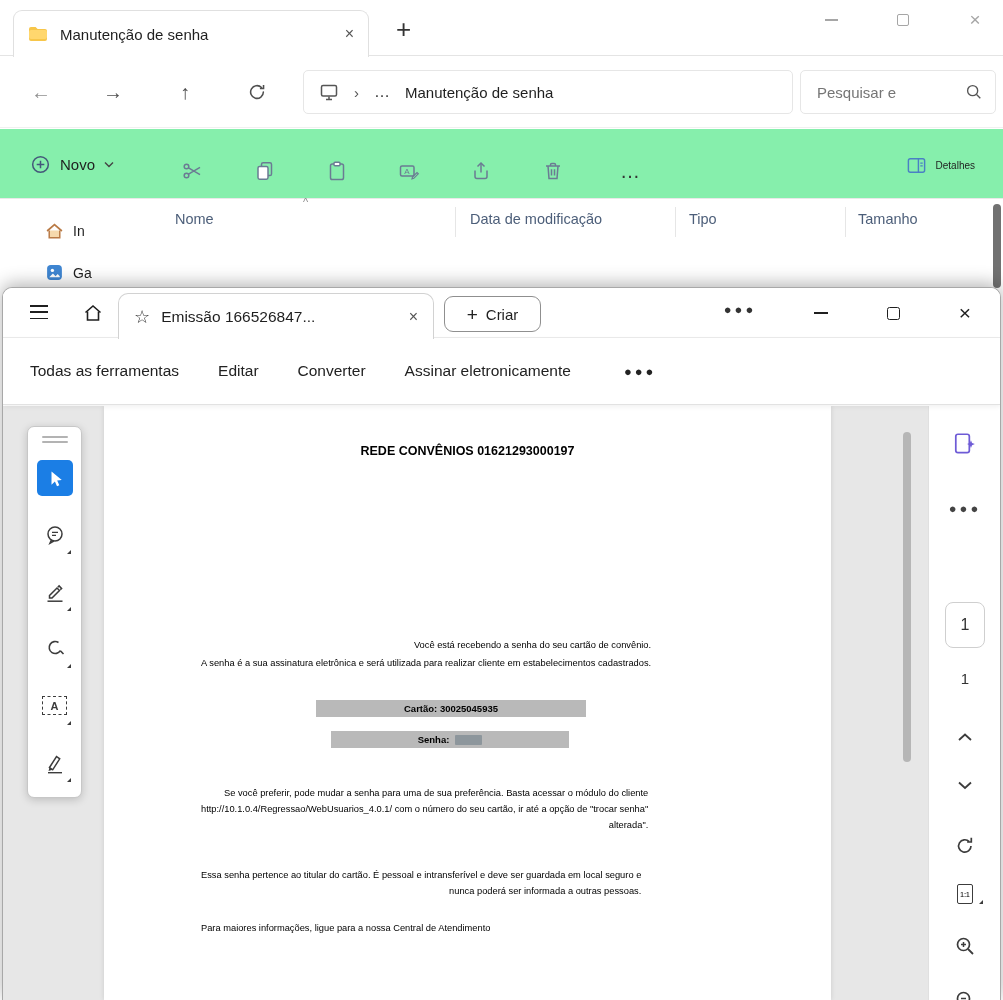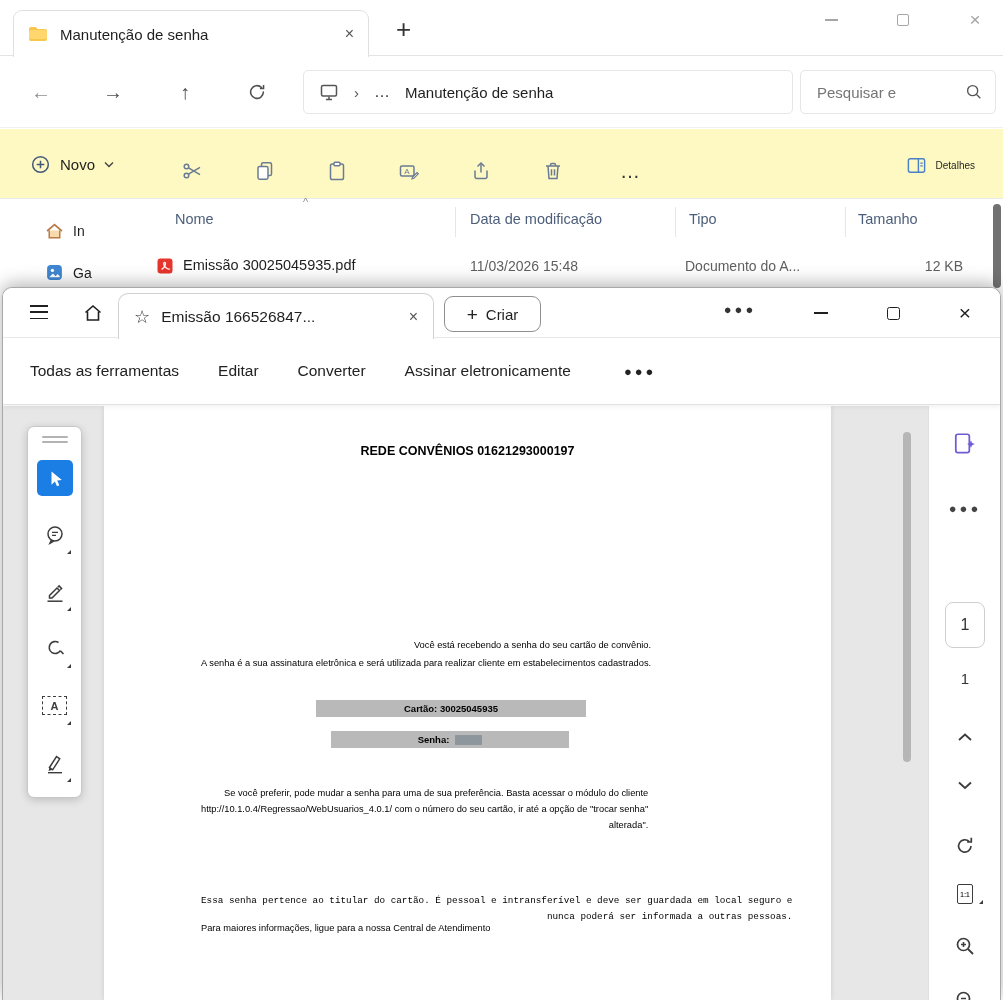--- a/index.html
+++ b/index.html
@@ -27,21 +27,21 @@
   .nav-btn { position: absolute; top: 18px; width: 32px; height: 34px; display: flex; align-items: center; justify-content: center; font-size: 20px; color: #4f4f4f; }
   .exp-address { position: absolute; left: 303px; top: 13px; width: 490px; height: 44px; border: 1px solid #e6e6e6; border-radius: 5px;
                  background: #fff; display: flex; align-items: center; gap: 15px; padding: 0 15px; color: #444; }
   .exp-address .crumb-text { font-size: 15px; color: #1f1f1f; }
   .exp-search { position: absolute; left: 800px; top: 13px; width: 196px; height: 44px; border: 1px solid #e6e6e6; border-radius: 5px;
                 display: flex; align-items: center; padding: 0 12px 0 16px; }
   .exp-search input { flex: 1; border: none; outline: none; font-size: 15px; color: #1f1f1f; min-width: 0;
                       font-family: "Liberation Sans", "DejaVu Sans", sans-serif; }
   .exp-search input::placeholder { color: #757575; }
 
-  .exp-toolbar { position: absolute; top: 129px; left: 0; right: 0; height: 70px; background: #fef9c3; border-bottom: 1px solid #e9e9e9; }
+  .exp-toolbar { position: absolute; top: 129px; left: 0; right: 0; height: 70px; background: #86efac; border-bottom: 1px solid #e9e9e9; }
   .tb-new { position: absolute; left: 22px; top: 15px; height: 40px; display: flex; align-items: center; gap: 9px; padding: 0 8px; color: #44587a; }
   .tb-new .lbl { font-size: 15px; color: #1f1f1f; }
   .tb-ic { position: absolute; top: 24px; width: 40px; height: 36px; display: flex; align-items: center; justify-content: center; color: var(--explorer-icon, #6b7b93); }
   .tb-more { position: absolute; left: 610px; top: 24px; width: 40px; height: 36px; display: flex; align-items: center; justify-content: center; font-size: 20px; color: #333; }
   .tb-details { position: absolute; right: 28px; top: 20px; height: 32px; display: flex; align-items: center; gap: 9px; }
   .tb-details .lbl { font-size: 10px; color: #1f1f1f; }
 
   .exp-cols-caret { position: absolute; left: 303px; top: 196px; font-size: 11px; color: #8a8a8a; }
   .col-head { position: absolute; top: 211px; font-size: 14.5px; color: #4c5e79; }
   .col-sep { position: absolute; top: 207px; width: 1px; height: 30px; background: #e6e6e6; }
@@ -86,21 +86,21 @@
                 padding: 0 27px; font-size: 15.5px; color: #222; z-index: 1; }
   .ac-menu-more { font-size: 13px; letter-spacing: 3px; margin-left: 14px; }
 
   .ac-content { position: absolute; top: 118px; left: 0; right: 0; bottom: 0; background: #e7e7e7; overflow: hidden; }
   .ac-page { position: absolute; left: 101px; top: 0; width: 727px; height: 100%; background: #fff; box-shadow: 0 0 5px rgba(0,0,0,0.12); }
 
   .doc-title { position: absolute; top: 38px; left: 0; right: 0; text-align: center; font-weight: bold; font-size: 12.5px; color: #000; }
   .doc-block { position: absolute; left: 97px; font-size: 9.3px; color: #000; white-space: nowrap; text-align: right; }
   .doc-intro { top: 231px; line-height: 17.5px; }
   .doc-para1 { top: 379px; line-height: 16px; }
-  .doc-para2 { top: 487px; line-height: 16px; font-family: Liberation Mono, monospace; }
+  .doc-para2 { top: 461px; line-height: 16px; }
   .doc-para3 { top: 517px; }
   .doc-graybox { position: absolute; height: 17px; background: #b9b9b9; display: flex; align-items: center; justify-content: center;
                  gap: 6px; font-size: 9.5px; font-weight: bold; color: #000; }
   .doc-card { top: 294px; left: 212px; width: 270px; }
   .doc-pwd { top: 325px; left: 227px; width: 238px; }
   .redact { width: 27px; height: 10px; background: #8d969c; filter: blur(0.6px); border-radius: 1px; }
 
   .ac-tools { position: absolute; left: 24px; top: 20px; width: 55px; background: #fff; border: 1px solid #c7c7c7; border-radius: 7px;
               box-shadow: 0 2px 9px rgba(0,0,0,0.18); padding: 7px 0 6px; display: flex; flex-direction: column; align-items: center; }
   .tool-handle { display: flex; flex-direction: column; gap: 3px; padding: 2px 0 6px; }
@@ -279,32 +279,20 @@
 
     <span class="exp-cols-caret">^</span>
     <span class="col-head" style="left:175px;">Nome</span>
     <span class="col-head" style="left:470px;">Data de modificação</span>
     <span class="col-head" style="left:689px;">Tipo</span>
     <span class="col-head" style="left:858px;">Tamanho</span>
     <i class="col-sep" style="left:455px;"></i>
     <i class="col-sep" style="left:675px;"></i>
     <i class="col-sep" style="left:845px;"></i>
 
-    <div class="file-row">
-      <span class="f-ic">
-        <svg width="18" height="18" viewBox="0 0 18 18">
-            <rect x="1.5" y="1.5" width="15" height="15" rx="3" fill="var(--pdf-red,#e5352d)"></rect>
-            <path d="M5.5 12.5c2.2-1 5-5.3 3.8-6.8-.9-1.1-2.4.6-1 3.1 1.2 2.1 4.2 4 5.7 3" stroke="#fff" stroke-width="1.3" fill="none"></path>
-          </svg>
-      </span>
-      <span class="f-name">Emissão 30025045935.pdf</span>
-      <span class="f-date">11/03/2026 15:48</span>
-      <span class="f-type">Documento do A...</span>
-      <span class="f-size">12 KB</span>
-    </div>
 
     <i class="exp-scroll"></i>
   </section>
 
   <section class="acrobat">
 
     <div class="ac-titlebar">
       <span class="ac-burger">
           <i></i>
           <i></i>

